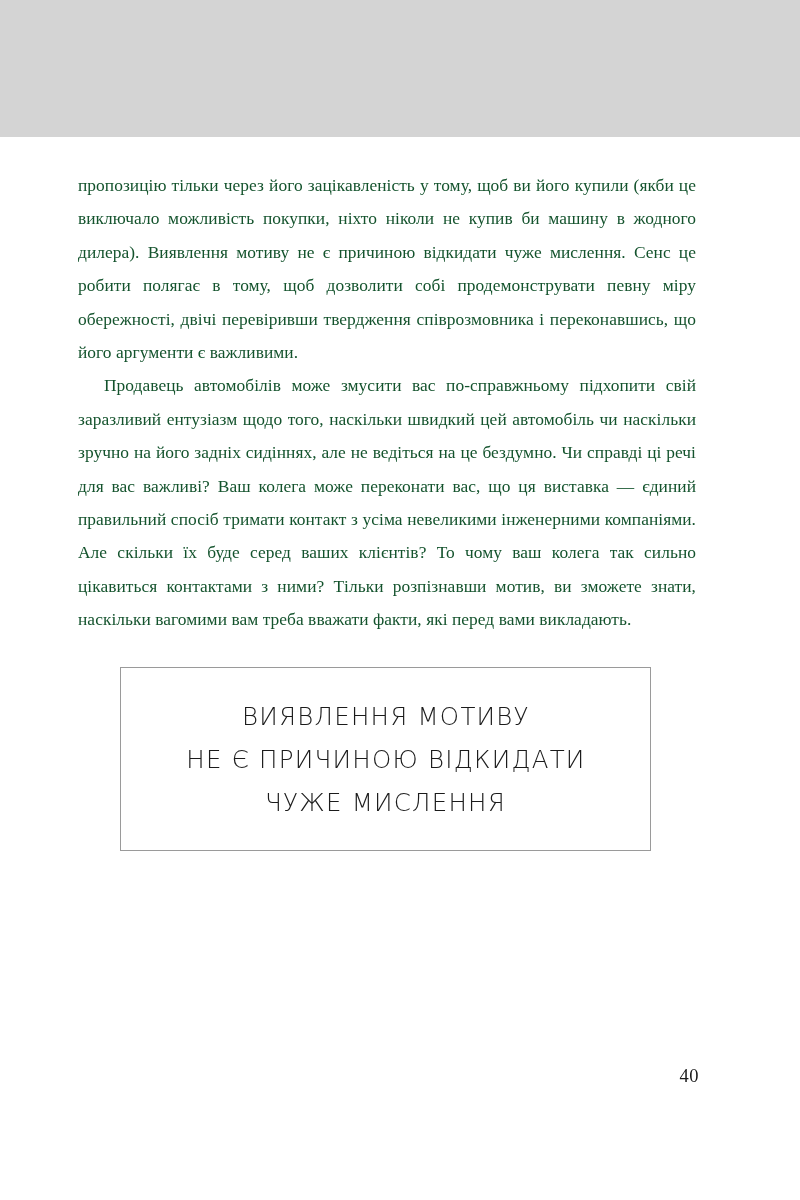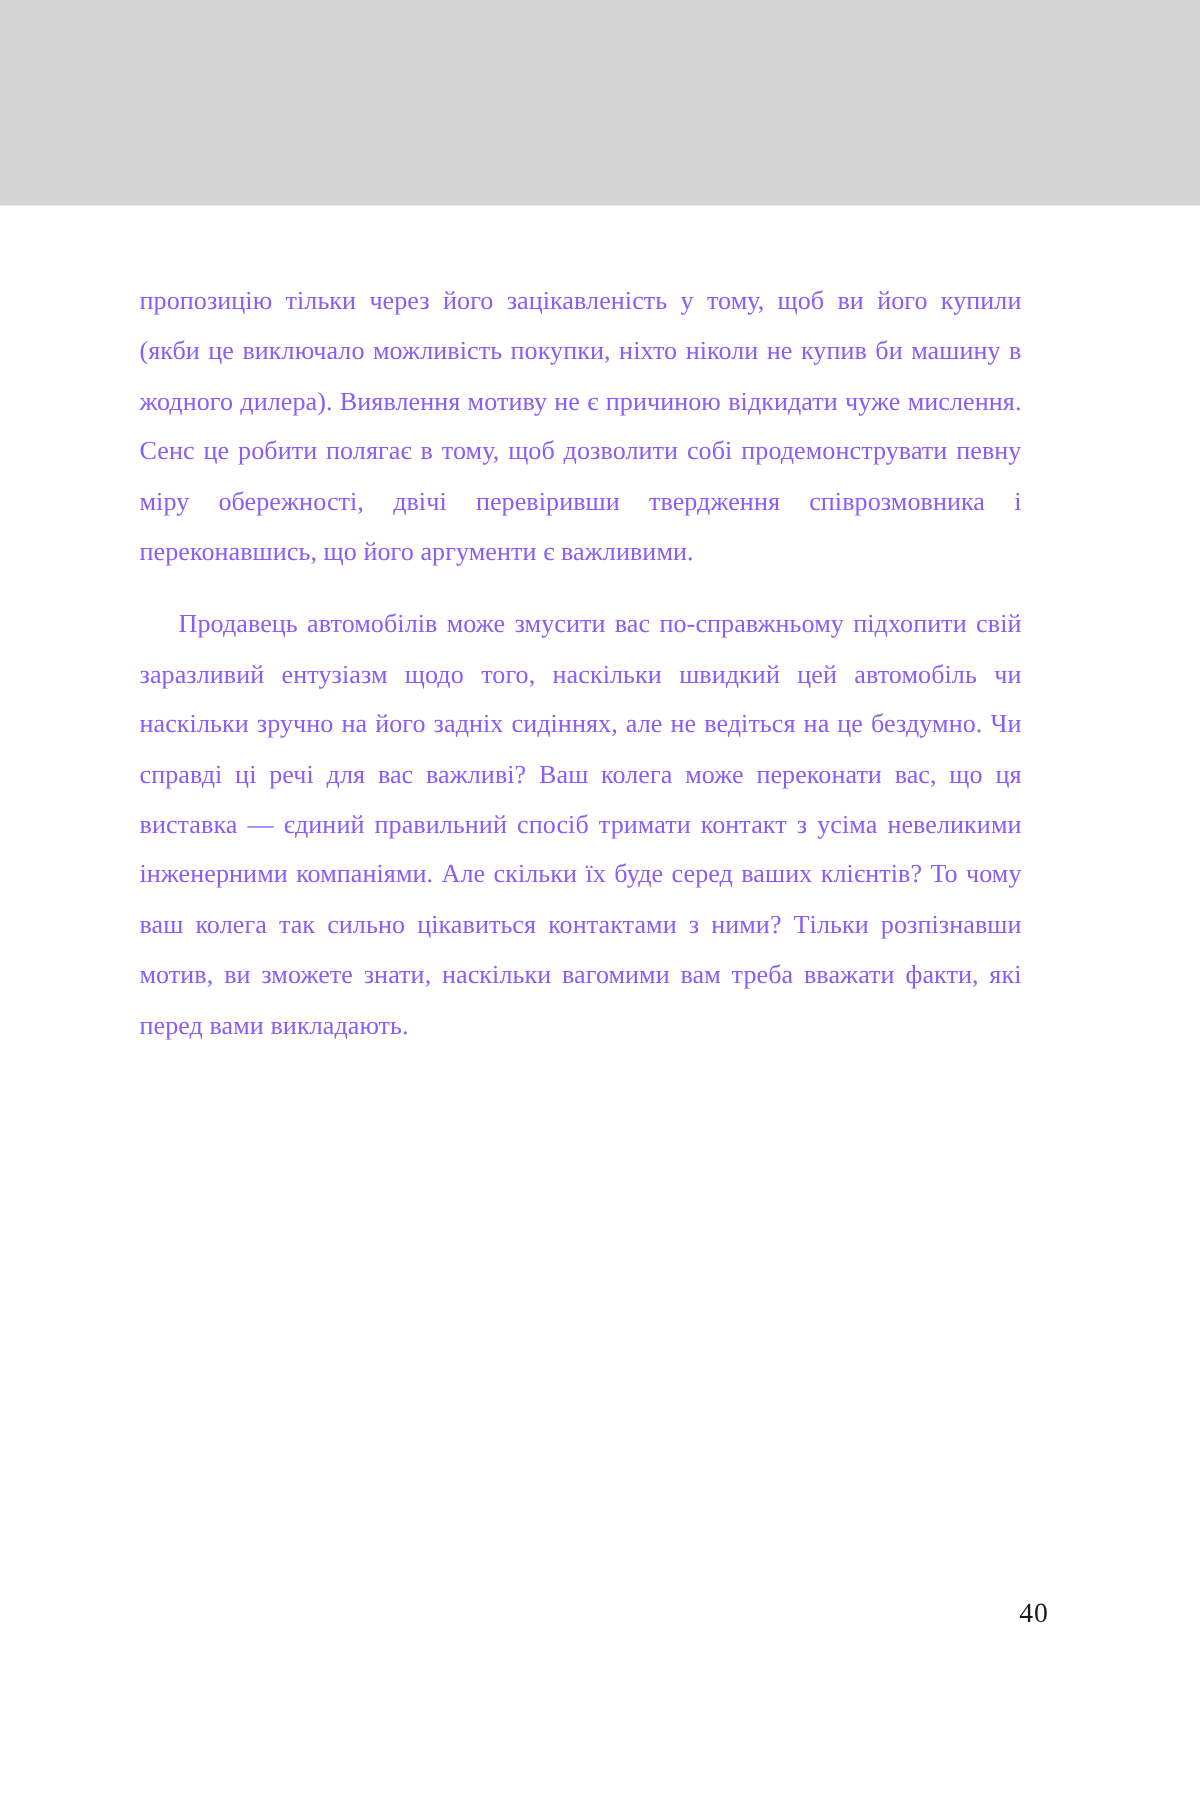--- a/index.html
+++ b/index.html
@@ -36,24 +36,24 @@
   }
 
   .text-column {
     position: absolute;
     left: 78px;
     top: 32px;
     width: 618px;
   }
 
   p.body-par {
-    margin: 15px;
+    margin: 0;
     font-size: 17.4px;
     line-height: 33.4px;
-    color: #8b5cf6;
+    color: #14532d;
     text-align: justify;
     text-justify: inter-word;
     -webkit-hyphens: none;
     hyphens: none;
     letter-spacing: 0.05px;
   }
   p.body-par.indent {
     text-indent: 26px;
   }
 
@@ -99,16 +99,21 @@
 
 <div class="top-band"></div>
 
 <div class="page">
 
   <div class="text-column">
     <p class="body-par">пропозицію тільки через його зацікавленість у тому, щоб ви його купили  (якби це виключало можливість покупки, ніхто ніколи не купив би машину в жодного дилера). Виявлення мотиву не є причиною відкидати чуже мислення. Сенс це робити полягає в тому, щоб дозволити собі продемонструвати певну міру обережності, двічі перевіривши твердження співрозмовника і переконавшись, що його аргументи є важливими.</p>
     <p class="body-par indent">Продавець автомобілів може змусити вас по-справжньому підхопити свій заразливий ентузіазм щодо того, наскільки швидкий цей автомобіль чи наскільки зручно на його задніх сидіннях, але не ведіться на це бездумно. Чи справді ці речі для вас важливі? Ваш колега може переконати вас, що ця виставка — єдиний правильний спосіб тримати контакт з усіма невеликими інженерними компаніями. Але скільки їх буде серед ваших клієнтів? То чому ваш колега так сильно цікавиться контактами з ними? Тільки розпізнавши мотив, ви зможете знати, наскільки вагомими вам треба вважати факти, які перед вами викладають.</p>
   </div>
 
+  <div class="pullquote">
+    <div class="pullquote-line">ВИЯВЛЕННЯ МОТИВУ</div>
+    <div class="pullquote-line">НЕ Є ПРИЧИНОЮ ВІДКИДАТИ</div>
+    <div class="pullquote-line">ЧУЖЕ МИСЛЕННЯ</div>
+  </div>
 
   <div class="folio">40</div>
 
 </div>
 
 </body></html>

